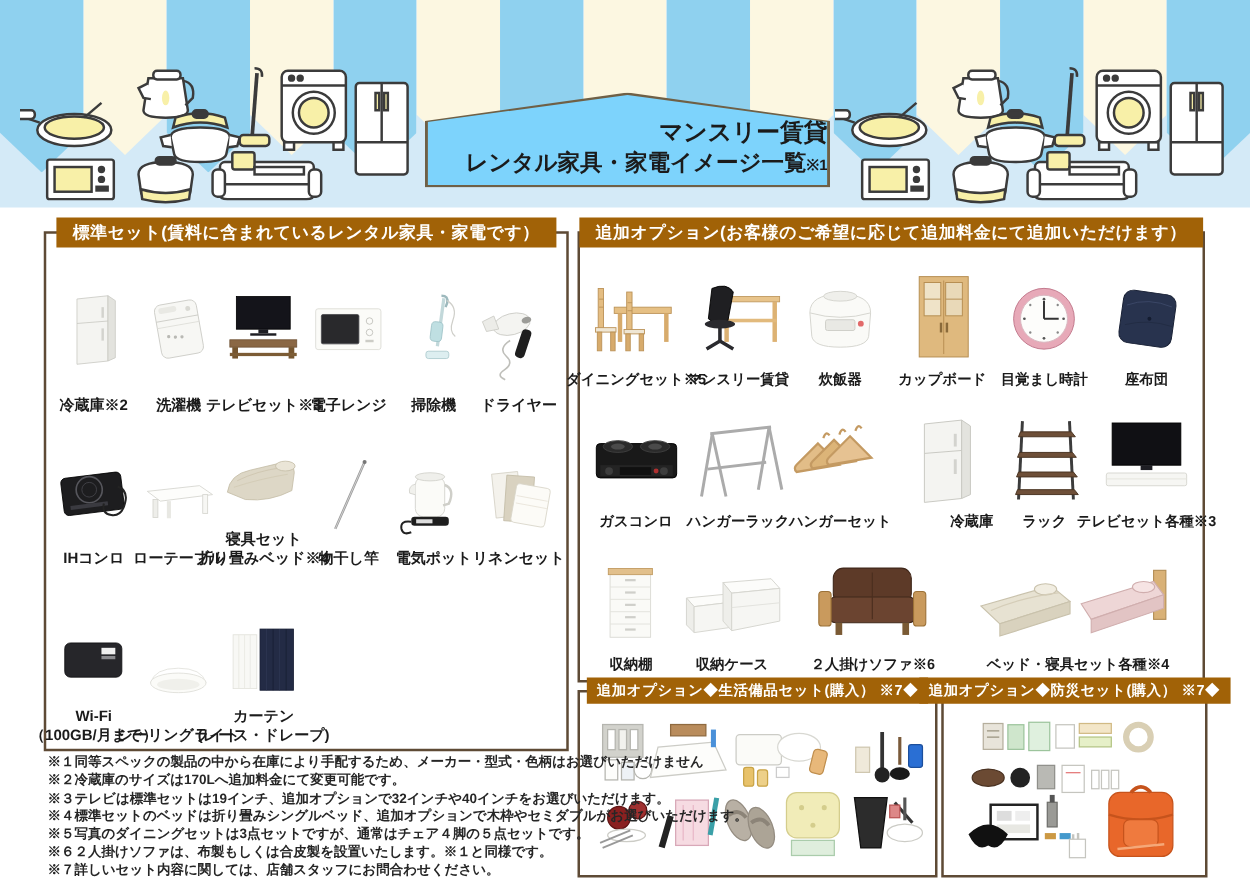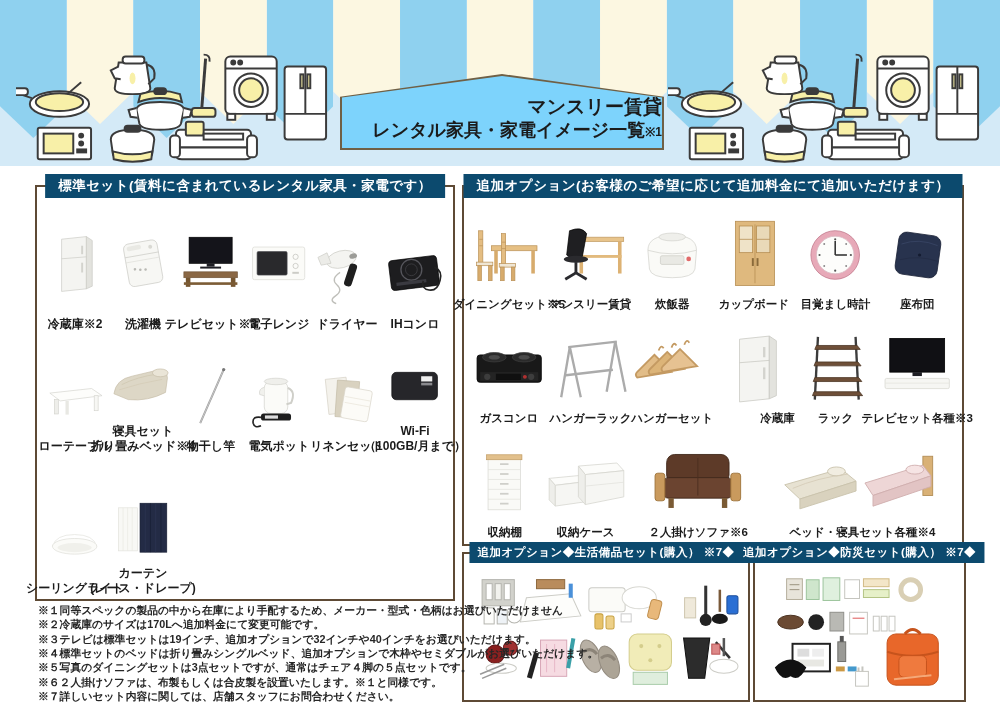--- a/index.html
+++ b/index.html
@@ -22,21 +22,21 @@
   .plaque .outer{position:absolute;inset:0;background:#6f6046;clip-path:polygon(0 30%,50% 0,100% 30%,100% 100%,0 100%);}
   .plaque .inner{position:absolute;inset:2px;background:#7dd3fc;clip-path:polygon(0 30%,50% 0,100% 30%,100% 100%,0 100%);
     display:flex;flex-direction:column;align-items:flex-end;justify-content:flex-end;padding-bottom:7px;}
   .plaque .l1{font-size:19px;font-weight:bold;color:#1b1b1b;line-height:1.25;}
   .plaque .l2{font-size:18px;font-weight:bold;color:#1b1b1b;line-height:1.25;}
   .plaque .note{font-size:12px;font-weight:bold;}
 
   
   .box{position:absolute;border:2px solid #5e4a35;background:#fff;}
   .box-header{position:absolute;top:-13px;left:50%;transform:translateX(-50%);
-    background:#0c4a6e;color:#fff;font-weight:bold;font-size:13.5px;
+    background:#a16207;color:#fff;font-weight:bold;font-size:13.5px;
     padding:3px 13px;white-space:nowrap;z-index:4;letter-spacing:.5px;}
   .box-header.small{font-size:11.5px;padding:3px 8px;top:-12px;}
 
   #std-box{left:35px;top:185px;width:416px;height:412px;}
   #opt-box{left:462px;top:185px;width:498px;height:357px;}
   #goods-box{left:462px;top:552px;width:284px;height:146px;}
   #bousai-box{left:753px;top:552px;width:209px;height:146px;}
 
   
   .std-grid{position:absolute;left:4px;right:4px;top:8px;bottom:4px;display:grid;
@@ -246,20 +246,32 @@
             <svg viewBox="0 0 100 92">
               <rect x="10" y="20" width="80" height="50" rx="3" fill="#fbfbf8" stroke="#d9d9d3"></rect>
               <rect x="17" y="27" width="46" height="36" rx="2" fill="#29292c" stroke="#4a4a4e"></rect>
               <circle cx="76" cy="35" r="4" fill="none" stroke="#bcbcb6"></circle>
               <circle cx="76" cy="49" r="4" fill="none" stroke="#bcbcb6"></circle>
               <rect x="71" y="58" width="10" height="3" fill="#ccccc6"></rect>
             </svg>
           </div>
           <div class="label">電子レンジ</div>
         </div>
+        <div class="item r1">
+          <div class="photo">
+            <svg viewBox="0 0 100 92">
+              <path d="M60 4 q9 0 7 9 l-2 5" fill="none" stroke="#9db9bd" stroke-width="3"></path>
+              <line x1="63" y1="7" x2="55" y2="66" stroke="#c2d8da" stroke-width="4"></line>
+              <rect x="47" y="36" width="14" height="24" rx="5" fill="#bfdfe2" stroke="#9dc3c7" transform="rotate(7 54 48)"></rect>
+              <rect x="41" y="72" width="28" height="9" rx="3" fill="#ddeef0" stroke="#a8c8cb"></rect>
+              <path d="M67 10 q13 8 7 24 q-5 14 3 20" fill="none" stroke="#cfcfca" stroke-width="1.5"></path>
+            </svg>
+          </div>
+          <div class="label">掃除機</div>
+        </div>
         <div class="item r2">
           <div class="photo">
             <svg viewBox="0 0 100 92">
               <ellipse cx="42" cy="22" rx="23" ry="13" fill="#f4f4f1" stroke="#c9c9c3" transform="rotate(-14 42 22)"></ellipse>
               <polygon points="20,12 6,19 11,31 26,28" fill="#ececE8" stroke="#c9c9c3"></polygon>
               <ellipse cx="60" cy="17" rx="6" ry="4" fill="#9c9c98" transform="rotate(-14 60 17)"></ellipse>
               <rect x="50" y="28" width="12" height="36" rx="5" fill="#1f1f1f" transform="rotate(18 56 46)"></rect>
               <path d="M40 42 q-15 10 -5 19 q10 9 -2 17 q-11 7 1 12" fill="none" stroke="#bfbfba" stroke-width="2"></path>
             </svg>
           </div>

